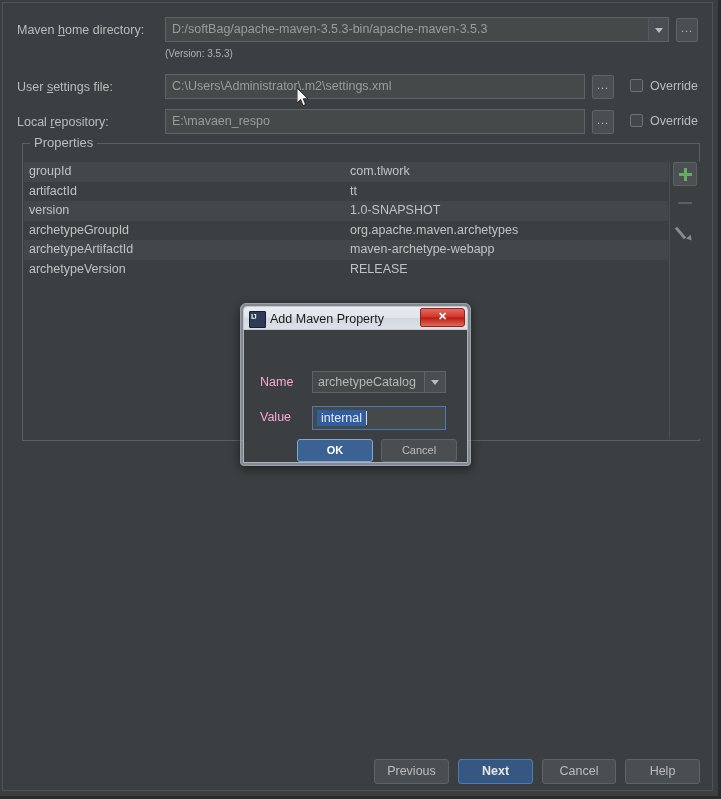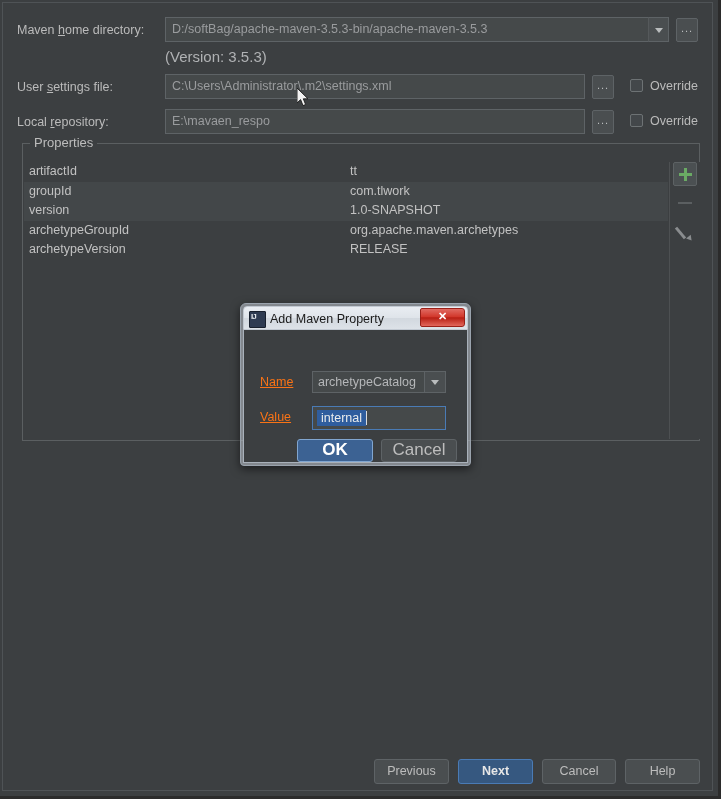--- a/index.html
+++ b/index.html
@@ -103,21 +103,21 @@
     vertical-align: -2px;
   }
   .cbox-label {
     display: inline-block;
     margin-left: 7px;
     font-size: 12.5px;
     color: #bbbbbb;
   }
   .version-note {
     position: absolute;
-    font-size: 15px;
+    font-size: 10px;
     color: #b0b2b4;
   }
 
   
   #props-group {
     position: absolute;
     left: 19px; top: 140px;
     width: 678px; height: 298px;
     box-sizing: border-box;
     border: 1px solid #5b5f61;
@@ -289,23 +289,22 @@
     left: 2px; top: 26px;
     width: 225px; height: 133px;
     background: #3c3f41;
     border: 1px solid #a9b1ba;
     border-top: none;
     box-sizing: border-box;
   }
   .dlg-label {
     position: absolute;
     font-size: 12.5px;
-    color: #f97316;
+    color: #f9a8d4;
     line-height: 20px;
-    text-decoration: underline;
   }
   #dlg-name-field {
     position: absolute;
     left: 68px; top: 41px;
     width: 119px; height: 22px;
     box-sizing: border-box;
     background: #45494a;
     border: 1px solid #5e6366;
     color: #b5b7b9;
     font-size: 12.5px;
@@ -354,21 +353,21 @@
     height: 14px;
     background: #dcdcdc;
     vertical-align: -3px;
   }
   .dbtn {
     position: absolute;
     box-sizing: border-box;
     height: 23px;
     width: 76px;
     border-radius: 3px;
-    font-size: 17px;
+    font-size: 11px;
     line-height: 20px;
     text-align: center;
     background: #4a4e50;
     border: 1px solid #5e6366;
     color: #bdbdbd;
   }
   .dbtn.primary {
     background: #3c6293;
     border: 1px solid #81a6d0;
     color: #ffffff;
@@ -416,35 +415,39 @@
     <div class="browse-btn" style="left:589px; top:1px;"><span>...</span></div>
     <div class="checkbox-wrap" style="left:627px; top:0;">
       <span class="cbox"></span><span class="cbox-label">Override</span>
     </div>
   </div>
 
   <div id="props-group"></div>
   <div id="props-legend">Properties</div>
 
   <div id="props-table">
+    <div class="prop-row alt">
+      <span class="prop-key">groupId</span>
+      <span class="prop-val">com.tlwork</span>
+    </div>
     <div class="prop-row">
       <span class="prop-key">artifactId</span>
       <span class="prop-val">tt</span>
     </div>
     <div class="prop-row alt">
-      <span class="prop-key">groupId</span>
-      <span class="prop-val">com.tlwork</span>
-    </div>
-    <div class="prop-row alt">
       <span class="prop-key">version</span>
       <span class="prop-val">1.0-SNAPSHOT</span>
     </div>
     <div class="prop-row">
       <span class="prop-key">archetypeGroupId</span>
       <span class="prop-val">org.apache.maven.archetypes</span>
+    </div>
+    <div class="prop-row alt">
+      <span class="prop-key">archetypeArtifactId</span>
+      <span class="prop-val">maven-archetype-webapp</span>
     </div>
     <div class="prop-row">
       <span class="prop-key">archetypeVersion</span>
       <span class="prop-val">RELEASE</span>
     </div>
   </div>
 
   <div id="props-toolbar">
     <div class="tb-btn active" style="top:0;">
       <span class="plus-ico plus-v"></span>

